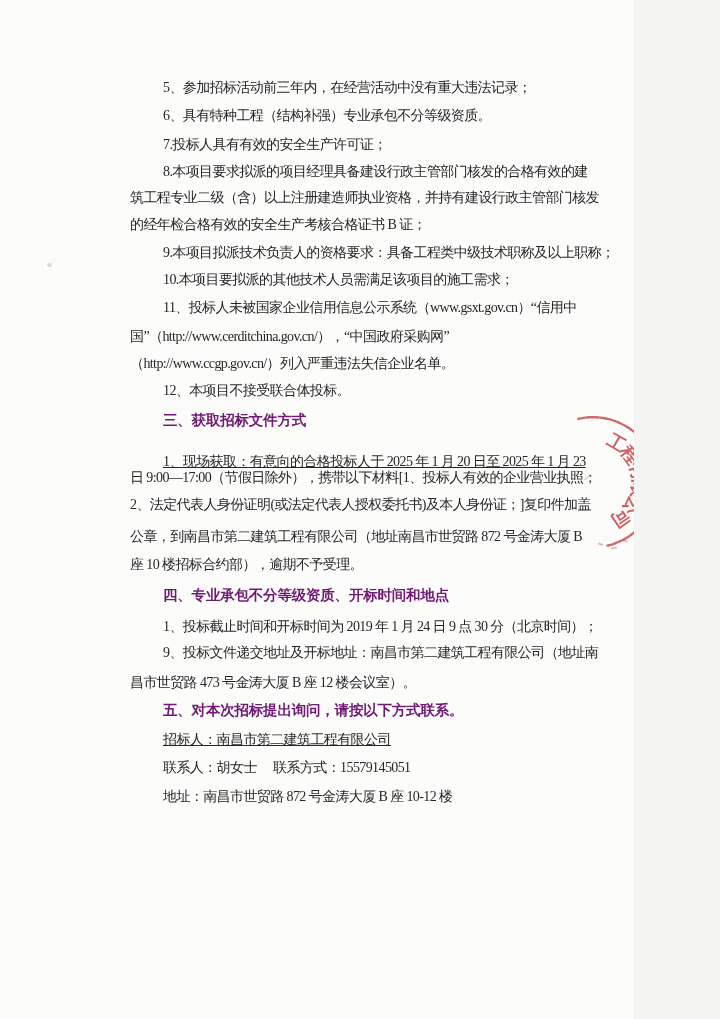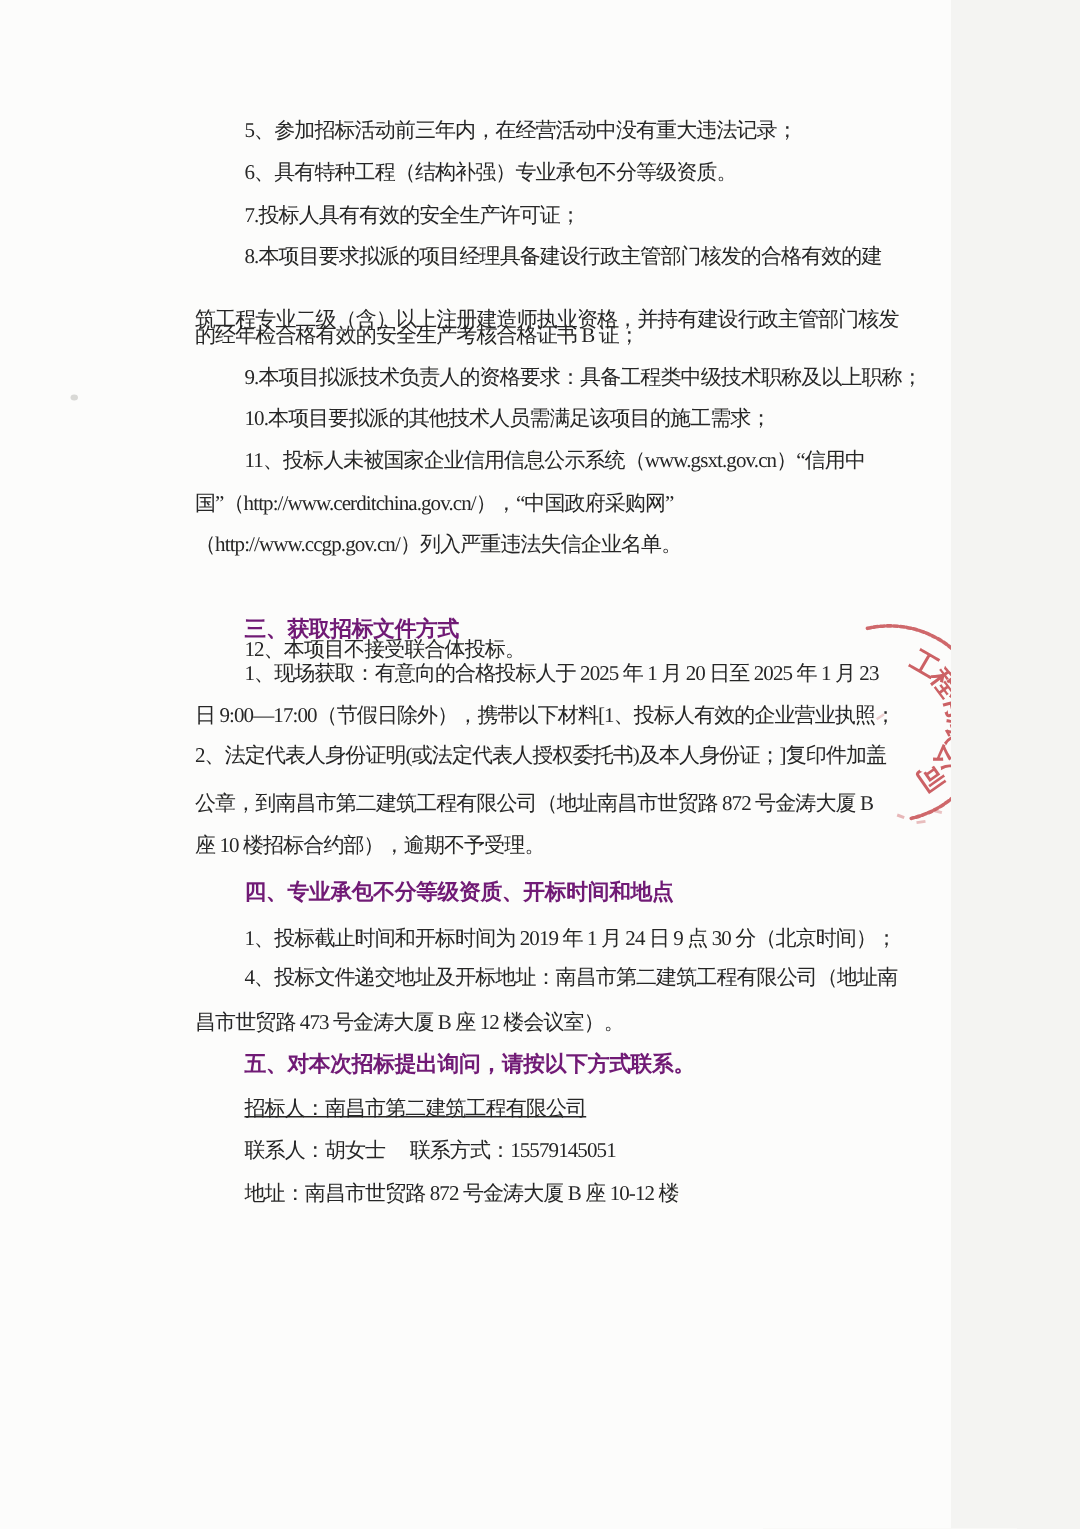--- a/index.html
+++ b/index.html
@@ -54,37 +54,37 @@
 </head>
 <body>
 
 <div class="page">
 
   <div>
       <div class="line indent" style="top: 78px;">5、参加招标活动前三年内，在经营活动中没有重大违法记录；</div>
       <div class="line indent" style="top: 106px;">6、具有特种工程（结构补强）专业承包不分等级资质。</div>
       <div class="line indent" style="top: 135px; text-align: right;">7.投标人具有有效的安全生产许可证；</div>
       <div class="line indent" style="top: 162px;">8.本项目要求拟派的项目经理具备建设行政主管部门核发的合格有效的建</div>
-      <div class="line" style="top: 204px;">筑工程专业二级（含）以上注册建造师执业资格，并持有建设行政主管部门核发</div>
+      <div class="line" style="top: 188px;">筑工程专业二级（含）以上注册建造师执业资格，并持有建设行政主管部门核发</div>
       <div class="line" style="top: 215px;">的经年检合格有效的安全生产考核合格证书 B 证；</div>
       <div class="line indent" style="top: 243px;">9.本项目拟派技术负责人的资格要求：具备工程类中级技术职称及以上职称；</div>
       <div class="line indent" style="top: 270px;">10.本项目要拟派的其他技术人员需满足该项目的施工需求；</div>
       <div class="line indent" style="top: 298px;">11、投标人未被国家企业信用信息公示系统（www.gsxt.gov.cn）“信用中</div>
       <div class="line" style="top: 327px;">国”（http://www.cerditchina.gov.cn/），“中国政府采购网”</div>
       <div class="line" style="top: 354px; text-align: right;">（http://www.ccgp.gov.cn/）列入严重违法失信企业名单。</div>
-      <div class="line indent" style="top: 381px; margin-top: 43px;">12、本项目不接受联合体投标。</div>
+      <div class="line indent" style="top: 381px;">12、本项目不接受联合体投标。</div>
       <div class="line indent bold" style="top: 410px;">三、获取招标文件方式</div>
-      <div class="line indent" style="top: 440px;">1、现场获取：有意向的合格投标人于 2025 年 1 月 20 日至 2025 年 1 月 23</div>
+      <div class="line indent" style="top: 452px; text-decoration: underline;">1、现场获取：有意向的合格投标人于 2025 年 1 月 20 日至 2025 年 1 月 23</div>
       <div class="line" style="top: 468px;">日 9:00—17:00（节假日除外），携带以下材料[1、投标人有效的企业营业执照；</div>
       <div class="line" style="top: 495px;">2、法定代表人身份证明(或法定代表人授权委托书)及本人身份证；]复印件加盖</div>
       <div class="line" style="top: 527px;">公章，到南昌市第二建筑工程有限公司（地址南昌市世贸路 872 号金涛大厦 B</div>
       <div class="line" style="top: 555px;">座 10 楼招标合约部），逾期不予受理。</div>
       <div class="line indent bold" style="top: 585px;">四、专业承包不分等级资质、开标时间和地点</div>
       <div class="line indent" style="top: 617px;">1、投标截止时间和开标时间为 2019 年 1 月 24 日 9 点 30 分（北京时间）；</div>
-      <div class="line indent" style="top: 643px;">4、投标文件递交地址及开标地址：南昌市第二建筑工程有限公司（地址南</div>
+      <div class="line indent" style="top: 643px;">9、投标文件递交地址及开标地址：南昌市第二建筑工程有限公司（地址南</div>
       <div class="line" style="top: 673px;">昌市世贸路 473 号金涛大厦 B 座 12 楼会议室）。</div>
       <div class="line indent bold" style="top: 700px;">五、对本次招标提出询问，请按以下方式联系。</div>
       <div class="line indent" style="top: 730px; text-decoration: underline;">招标人：南昌市第二建筑工程有限公司</div>
       <div class="line indent" style="top: 758px;">联系人：胡女士　 联系方式：15579145051</div>
       <div class="line indent" style="top: 787px;">地址：南昌市世贸路 872 号金涛大厦 B 座 10-12 楼</div>
     </div>
 
   <div class="speck"></div>
 
   <svg class="seal" viewBox="505 395 215 185">

